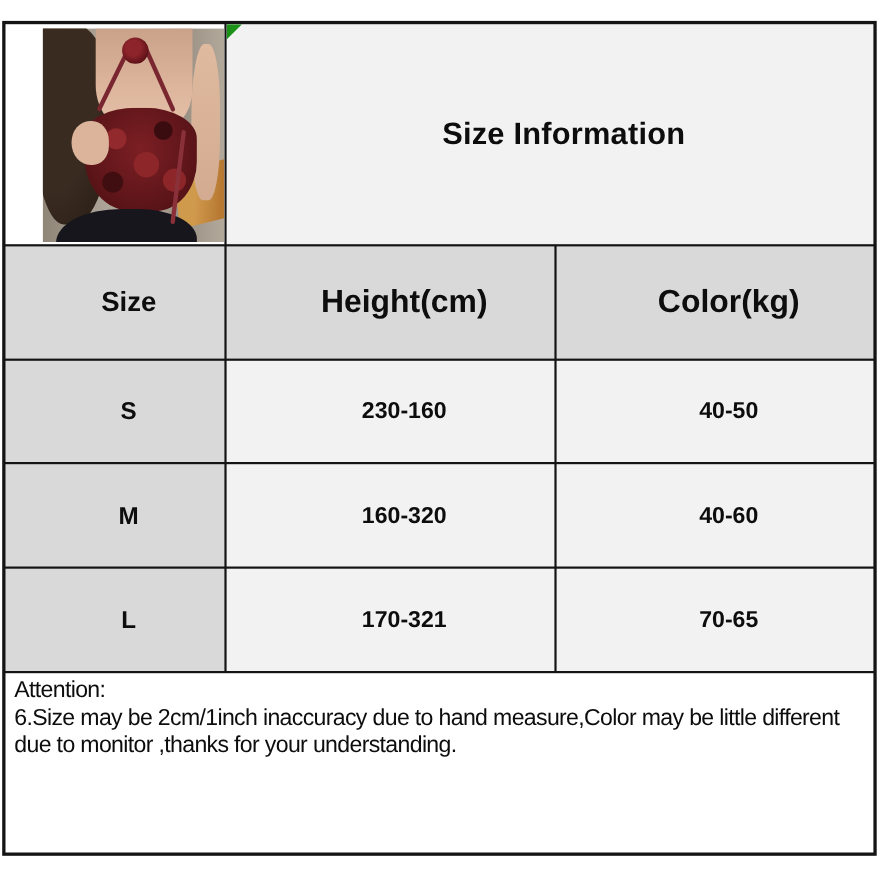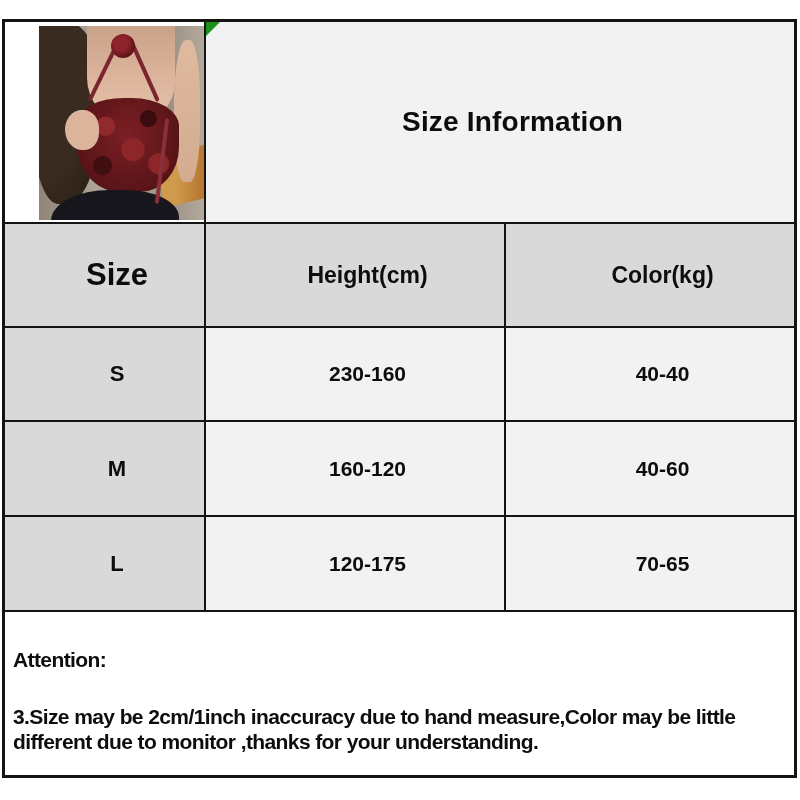--- a/index.html
+++ b/index.html
@@ -36,35 +36,35 @@
   .photo-cell{grid-column:1;grid-row:1;background:var(--sheet-bg);}
   .title-cell{grid-column:2 / span 2;grid-row:1;}
   .corner-marker{
     position:absolute;left:0;top:0;width:0;height:0;
     border-top:14px solid var(--marker-green);
     border-right:14px solid transparent;
   }
   .page-title{font-size:28px;font-weight:bold;letter-spacing:0.2px;}
 
   
-  .col-head{font-weight:bold;font-size:23px;}
-  .col-head.size{font-size:31px;}
+  .col-head{font-weight:bold;font-size:29px;}
+  .col-head.size{font-size:25px;}
 
   
   .size-letter{font-weight:bold;font-size:22px;}
   .range-val{font-weight:bold;font-size:21px;}
 
   
   .attention-cell{
     grid-column:1 / span 3;background:var(--sheet-bg);
     display:block;padding:3px 10px 0 8px;
   }
   .attention-cell p{
     font-size:21px;line-height:25px;letter-spacing:-0.6px;
-    font-weight:700;max-width:775px;margin-top:32px;
+    font-weight:400;max-width:775px;
   }
 
   
   .photo{
     position:relative;width:177px;height:194px;margin:2px 0 0 9px;
     overflow:hidden;background:linear-gradient(90deg,#8f8678 0%,#a89f92 28%,#b9b0a3 55%,#978e82 76%,#b3a99b 100%);
   }
   .photo i{position:absolute;display:block;}
   .ph-wood{
     right:-8px;bottom:18px;width:52px;height:52px;
@@ -149,33 +149,33 @@
 
   <div class="row">
     <div class="cell gray col-head size">Size</div>
     <div class="cell gray col-head">Height(cm)</div>
     <div class="cell gray col-head">Color(kg)</div>
   </div>
 
   <div class="row">
     <div class="cell gray size-letter">S</div>
     <div class="cell range-val">230-160</div>
-    <div class="cell range-val">40-40</div>
+    <div class="cell range-val">40-50</div>
   </div>
 
   <div class="row">
     <div class="cell gray size-letter">M</div>
-    <div class="cell range-val">160-120</div>
+    <div class="cell range-val">160-320</div>
     <div class="cell range-val">40-60</div>
   </div>
 
   <div class="row">
     <div class="cell gray size-letter">L</div>
-    <div class="cell range-val">120-175</div>
+    <div class="cell range-val">170-321</div>
     <div class="cell range-val">70-65</div>
   </div>
 
   <div class="cell attention-cell">
     <p>Attention:</p>
-    <p>3.Size may be 2cm/1inch inaccuracy due to hand measure,Color may be little different due to monitor ,thanks for your understanding.</p>
+    <p>6.Size may be 2cm/1inch inaccuracy due to hand measure,Color may be little different due to monitor ,thanks for your understanding.</p>
   </div>
 
 </div>
 
 </body></html>

